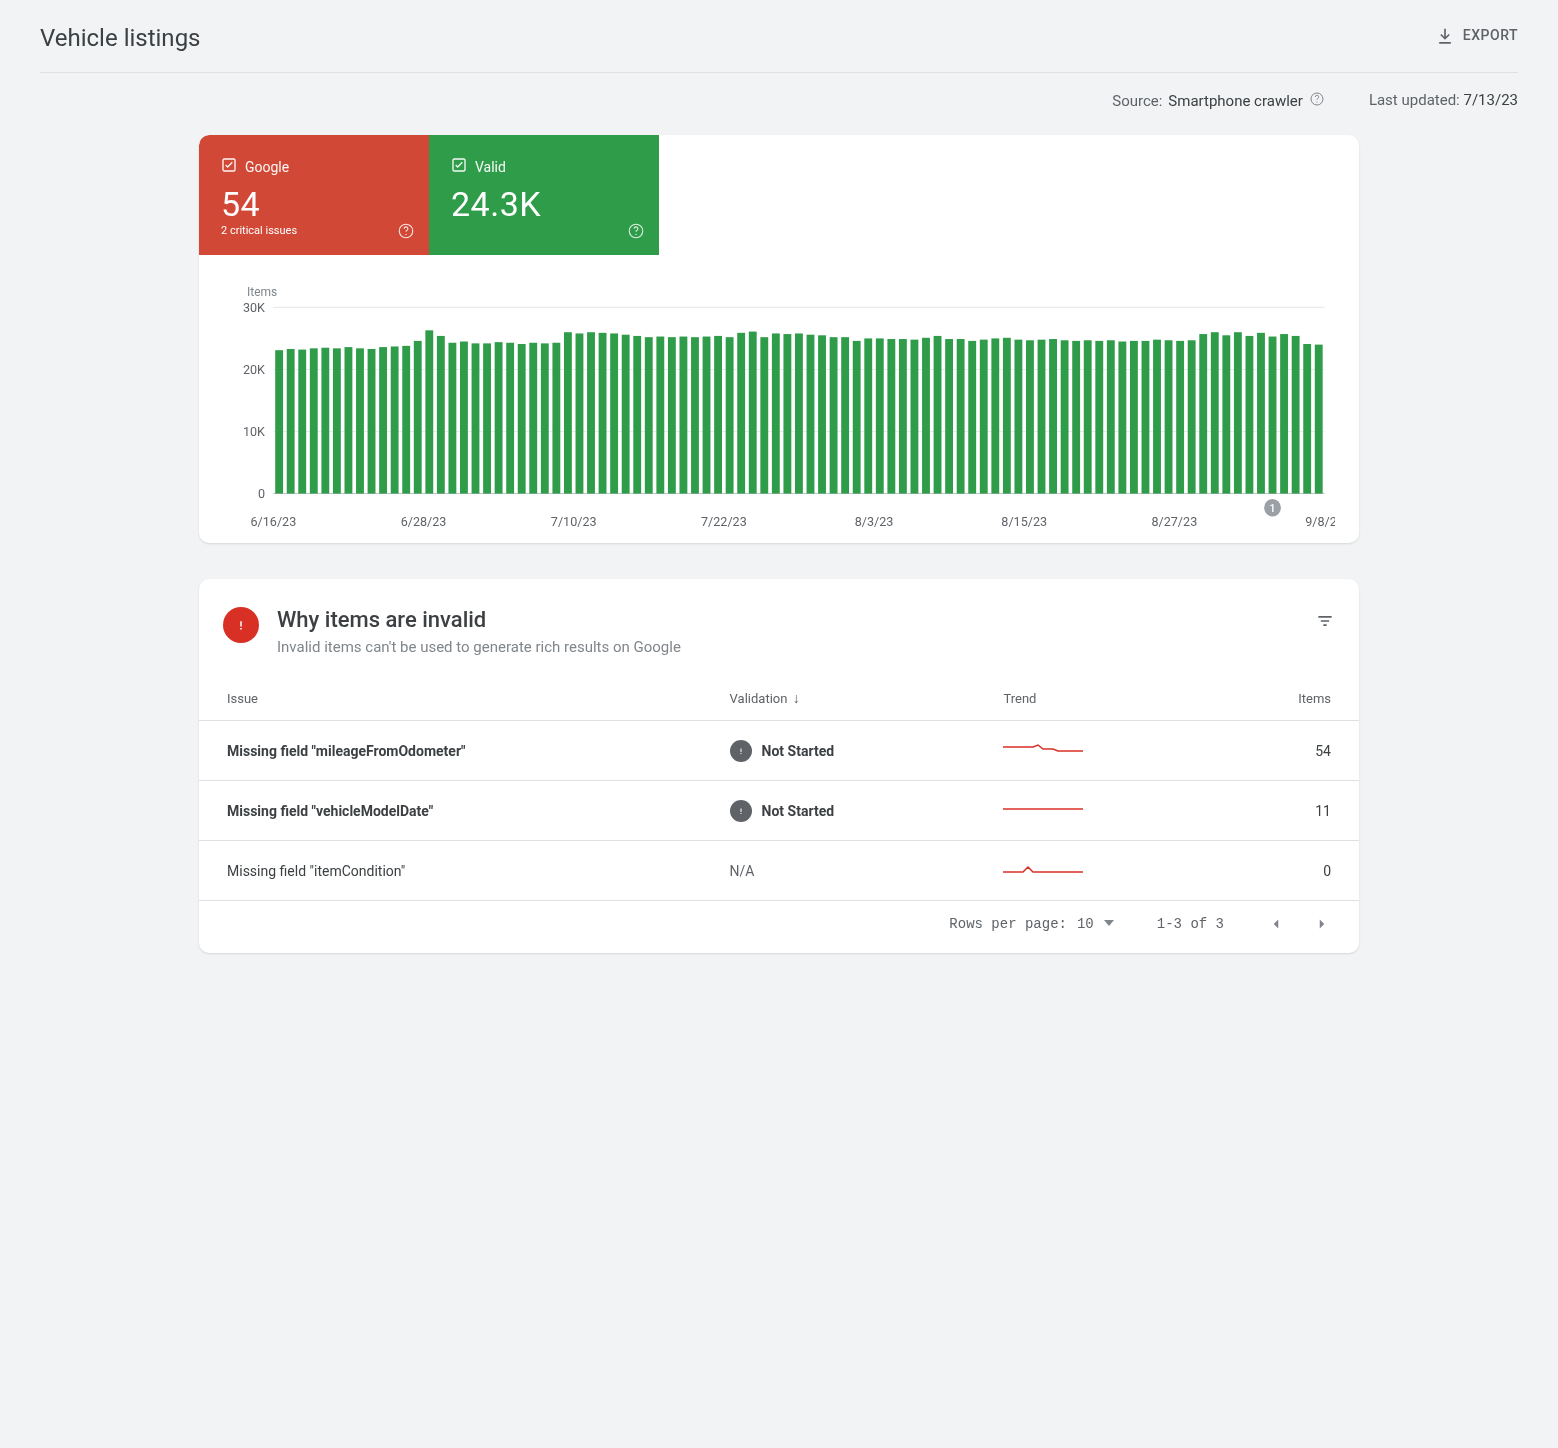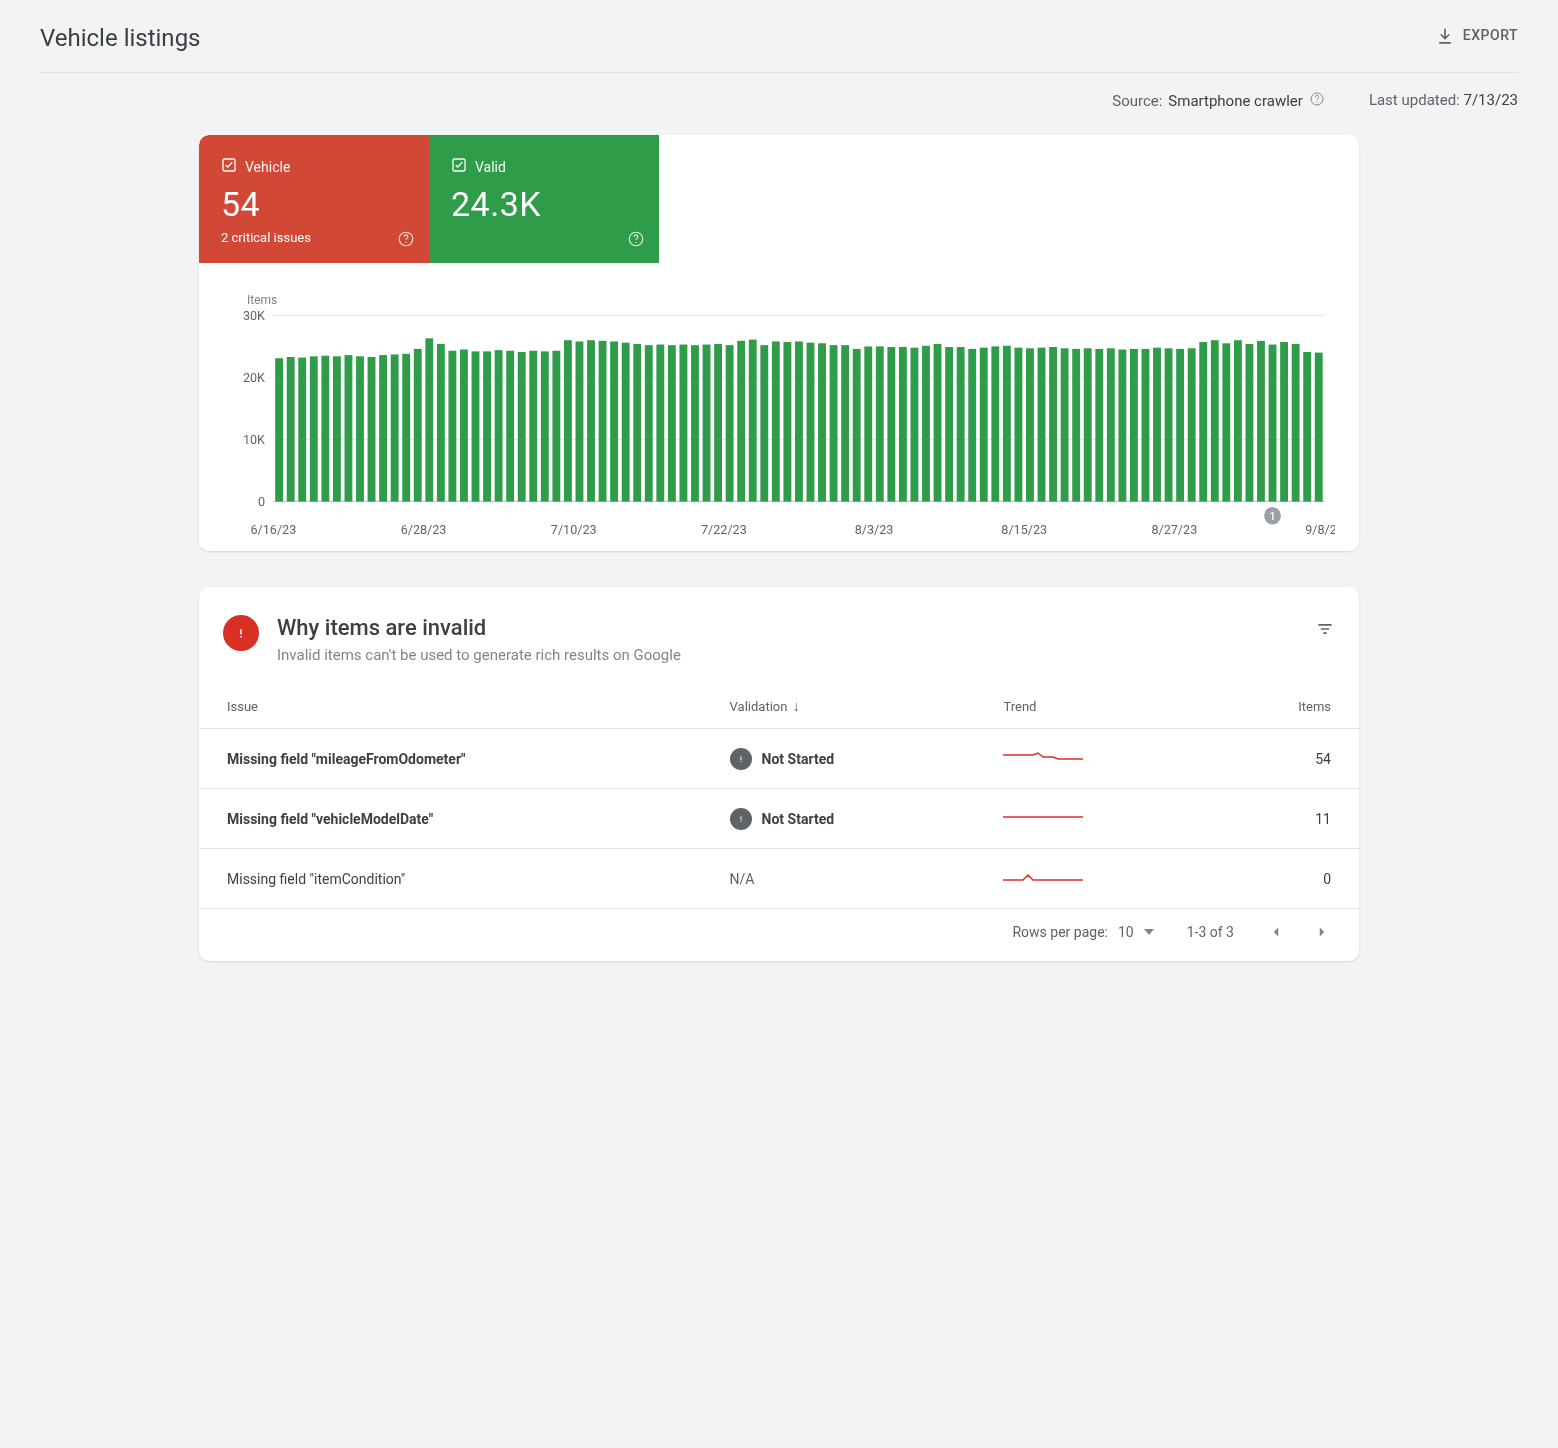--- a/index.html
+++ b/index.html
@@ -76,21 +76,21 @@
     padding: 22px 22px 18px;
     color: #fff;
     position: relative;
     cursor: pointer;
   }
   .status-tab.invalid { background: var(--red-card); border-top-left-radius: 10px; }
   .status-tab.valid   { background: var(--green-card); }
   .chk-row { display: flex; align-items: center; gap: 8px; font-size: 14px; opacity: .95; }
   .chk-row svg { width: 16px; height: 16px; fill: none; stroke: #fff; stroke-width: 2; }
   .big-num { font-size: 34px; font-weight: 400; margin-top: 8px; letter-spacing: .5px; }
-  .sub-note { font-size: 13px; margin-top: 6px; }
+  .sub-note { font-size: 11px; }
   .corner-help { position: absolute; right: 14px; bottom: 12px; opacity: .85; }
   .corner-help svg { width: 18px; height: 18px; stroke: #fff; fill: none; stroke-width: 1.5; }
 
   .chart-wrap { padding: 30px 24px 10px 24px; }
   .chart-title-sm { font-size: 12px; color: var(--text-light); margin-bottom: 4px; padding-left: 24px; }
   .chart-svg { width: 100%; height: 230px; display: block; }
   .grid-line { stroke: #e8eaed; stroke-width: 1; }
   .axis-line { stroke: #bdc1c6; stroke-width: 1; }
   .y-label-text, .x-label-text { font-size: 12px; fill: var(--text-muted); }
   .event-dot { fill: #9aa0a6; }
@@ -153,24 +153,25 @@
   }
   .val-cell .dot svg { width: 12px; height: 12px; fill: #fff; }
   .trend-svg { width: 80px; height: 20px; }
   .trend-svg path { stroke: var(--red); stroke-width: 1.5; fill: none; }
   .sort-arrow { font-size: 14px; color: var(--text-muted); margin-left: 2px; }
 
   .pager {
     display: flex;
     align-items: center;
     justify-content: flex-end;
-    gap: 33px;
+    gap: 43px;
     padding: 14px 28px 20px;
     color: var(--text-muted);
     font-size: 14px;
+    font-family: Liberation Mono, monospace;
   }
   .pager .pp { display: flex; align-items: center; gap: 10px; cursor: pointer; }
   .pager .pp svg.tri { width: 10px; height: 10px; fill: var(--text-light); }
   .pager .nav-arrows { display: flex; gap: 28px; }
   .pager .nav-arrows span { cursor: pointer; display: inline-flex; }
   .pager .nav-arrows svg { width: 18px; height: 18px; fill: var(--text-light); }
 </style>
 </head>
 <body>
 
@@ -209,21 +210,21 @@
   <div class="card">
     <div class="status-tabs">
       <div class="status-tab invalid">
         <div class="chk-row">
           <span>
             <svg viewBox="0 0 24 24">
                 <rect x="3" y="3" width="18" height="18" rx="2"></rect>
                 <path d="M7 12l3 3 7-7"></path>
               </svg>
           </span>
-          <span>Vehicle</span>
+          <span>Google</span>
         </div>
         <div class="big-num">54</div>
         <div class="sub-note">2 critical issues</div>
         <span class="corner-help">
           <svg viewBox="0 0 24 24">
               <circle cx="12" cy="12" r="9"></circle>
               <path d="M9.5 9a2.5 2.5 0 1 1 3.5 2.3c-.8.4-1 .9-1 1.7"></path>
               <circle cx="12" cy="16.5" r=".9" fill="#fff" stroke="none"></circle>
             </svg>
         </span>

